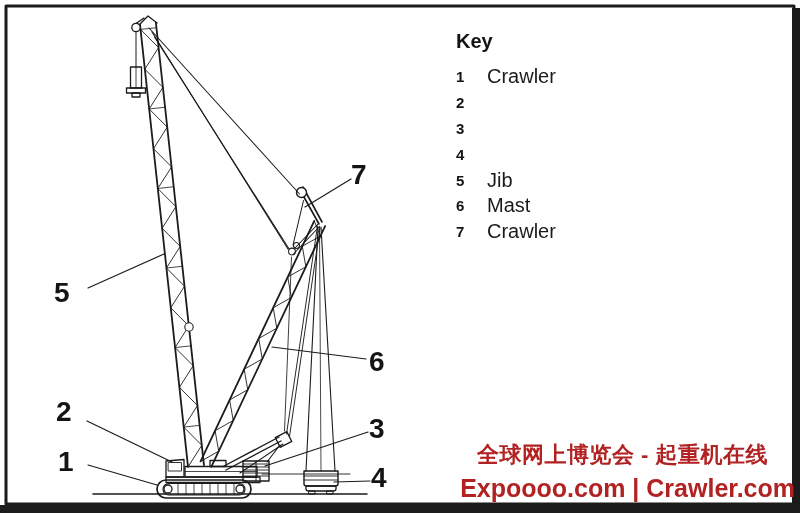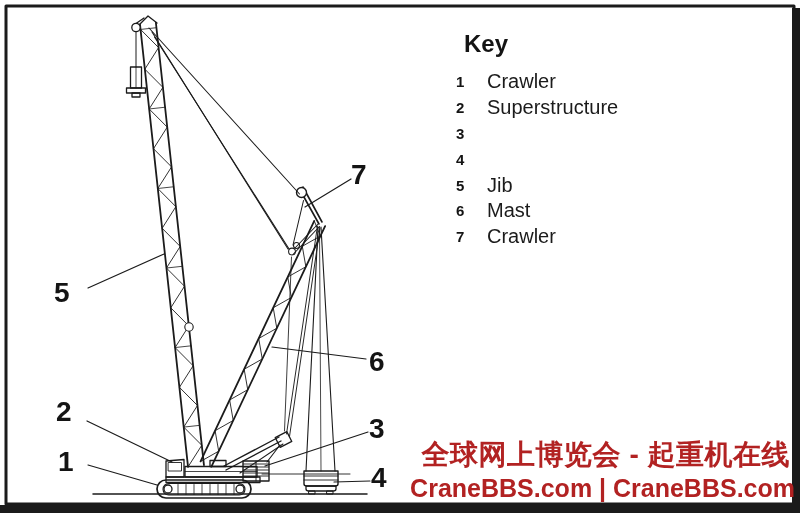--- a/index.html
+++ b/index.html
@@ -7,26 +7,26 @@
     position:relative;width:800px;height:513px;background:#ffffff;overflow:hidden;
     font-family:"Liberation Sans","DejaVu Sans",sans-serif;color:#1b1b1b;
   }
   svg.art{position:absolute;left:0;top:0;width:800px;height:513px;}
   svg.art *{vector-effect:non-scaling-stroke;}
   .callout{
     position:absolute;font-weight:bold;font-size:28px;line-height:1;color:#141414;
     letter-spacing:0;
   }
   .key-panel{position:absolute;left:456px;top:30px;width:230px;}
-  .key-title{font-size:24px;font-weight:bold;color:#141414;margin:0 0 11px 8px;}
+  .key-title{font-size:20px;font-weight:bold;color:#141414;margin:0 0 11px 0;}
   .key-row{display:flex;align-items:center;height:25.8px;}
   .key-num{width:31px;font-weight:bold;font-size:15px;color:#141414;}
   .key-label{font-size:20px;color:#1b1b1b;}
   .wm{position:absolute;text-align:right;color:#b22222;font-weight:bold;white-space:nowrap;}
-  .wm-line1{right:10px;top:441px;font-size:28px;line-height:27px;letter-spacing:0.5px;}
+  .wm-line1{right:32px;top:441px;font-size:22px;line-height:27px;letter-spacing:0.5px;}
   .wm-line2{right:5px;top:473px;font-size:25px;line-height:30px;}
 </style>
 </head>
 <body>
 
 <div class="page">
 
   <svg class="art" viewBox="0 0 800 513" fill="none" stroke="#1b1b1b" stroke-width="1.3" stroke-linecap="round" stroke-linejoin="round">
 
     <g>
@@ -171,21 +171,20 @@
   <div class="callout" style="left:351px;top:161px;">7</div>
 
   <div class="key-panel">
     <div class="key-title">Key</div>
     <div class="key-row">
       <span class="key-num">1</span>
       <span class="key-label">Crawler</span>
     </div>
     <div class="key-row">
       <span class="key-num">2</span>
-      <span class="key-label">Superstructure</span>
     </div>
     <div class="key-row">
       <span class="key-num">3</span>
     </div>
     <div class="key-row">
       <span class="key-num">4</span>
     </div>
     <div class="key-row">
       <span class="key-num">5</span>
       <span class="key-label">Jib</span>
@@ -194,15 +193,15 @@
       <span class="key-num">6</span>
       <span class="key-label">Mast</span>
     </div>
     <div class="key-row">
       <span class="key-num">7</span>
       <span class="key-label">Crawler</span>
     </div>
   </div>
 
   <div class="wm wm-line1">全球网上博览会 - 起重机在线</div>
-  <div class="wm wm-line2">CraneBBS.com | CraneBBS.com</div>
+  <div class="wm wm-line2">Expoooo.com | Crawler.com</div>
 
 </div>
 
 </body></html>

